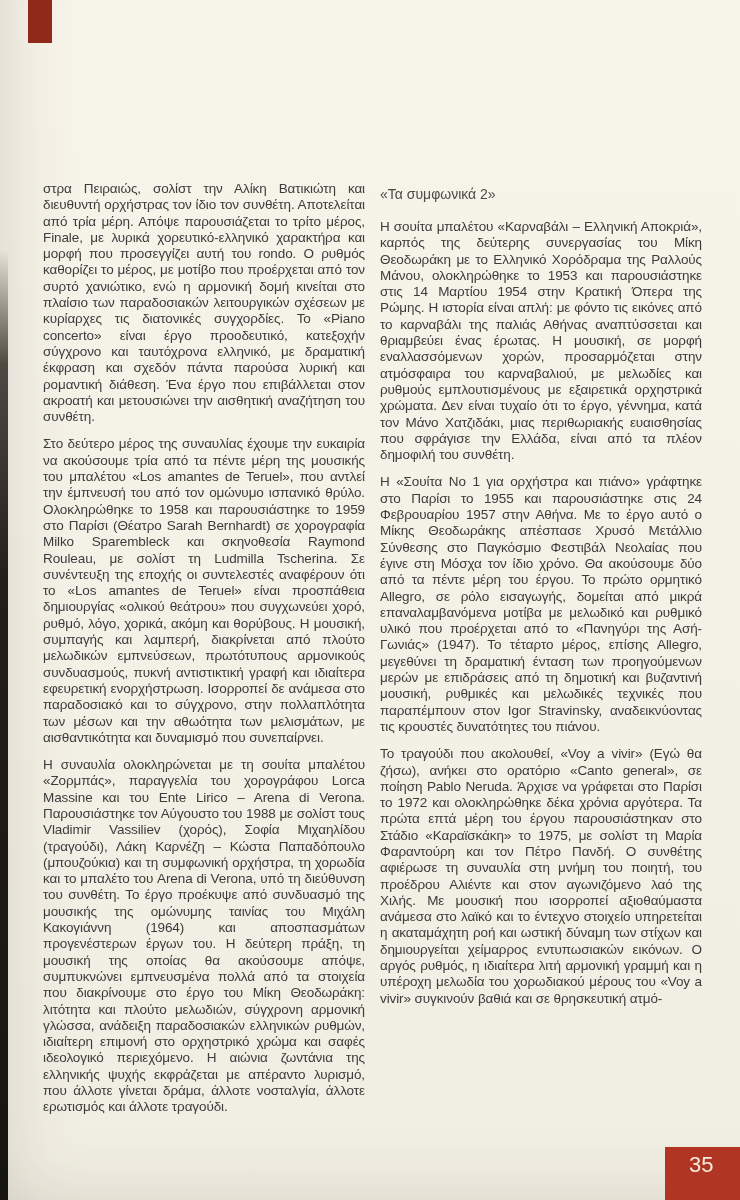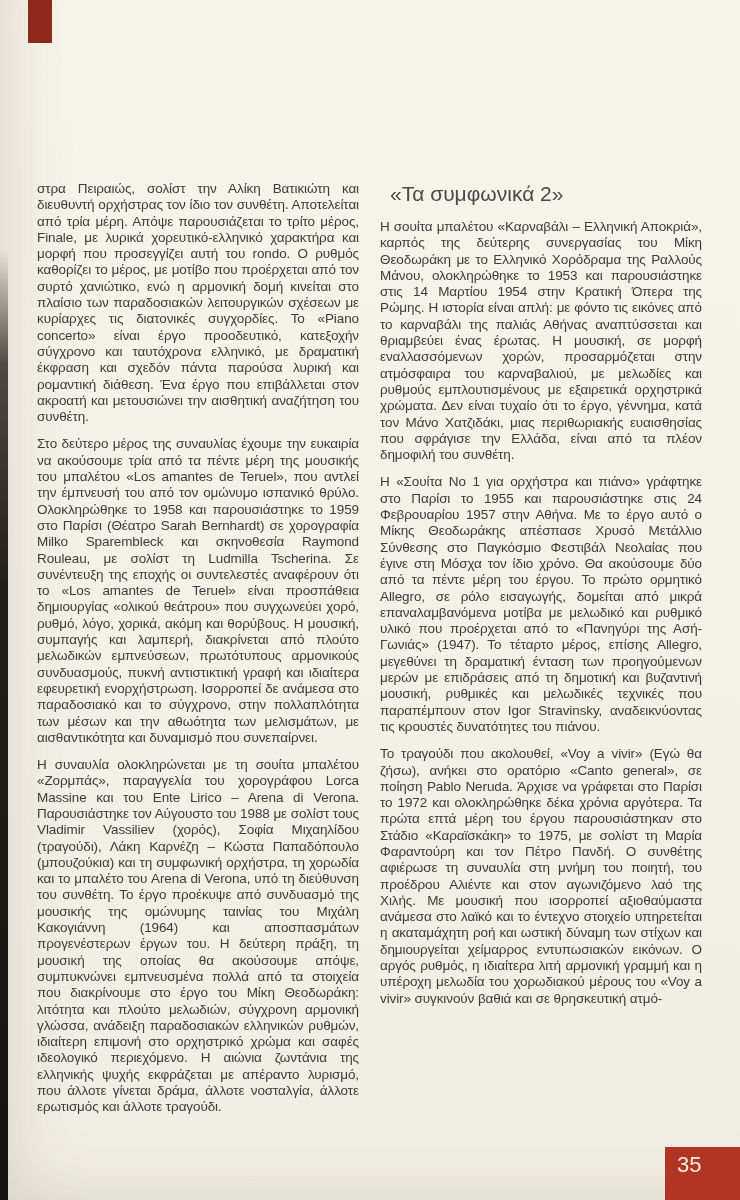--- a/index.html
+++ b/index.html
@@ -31,43 +31,43 @@
   .text-col {
     position: absolute;
     top: 181px;
     width: 322px;
     text-align: justify;
     font-size: 13.5px;
     line-height: 16.3px;
     color: #3c3c3c;
     letter-spacing: -0.1px;
   }
-  .col-left  { left: 37px; }
+  .col-left  { left: 43px; }
   .col-right { left: 380px; }
   .text-col p { margin: 0 0 11px 0; }
   .section-title {
-    font-size: 21px;
+    font-size: 14px;
     line-height: 26px;
     font-weight: 400;
     color: #4a4a4a;
     letter-spacing: 0;
     text-align: left;
-    margin: 0 0 12px 10px;
+    margin: 0 0 12px 0;
   }
   .page-number-box {
     position: absolute;
     left: 665px; top: 1147px;
     width: 75px; height: 53px;
     background: var(--accent-red, #b03522);
   }
   .page-number {
     color: #f6ecdd;
     font-size: 22px;
     line-height: 22px;
-    padding: 7px 0 0 12px;
+    padding: 7px 0 0 24px;
   }
 </style>
 </head>
 <body>
 
 <div class="page" style="--accent-red: #b03522; --tab-red: #8f2a1a; --paper: #f4f1e7; --text: #3c3c3c;">
 
   <div class="chapter-tab"></div>
   <div class="edge-shadow"></div>
 

